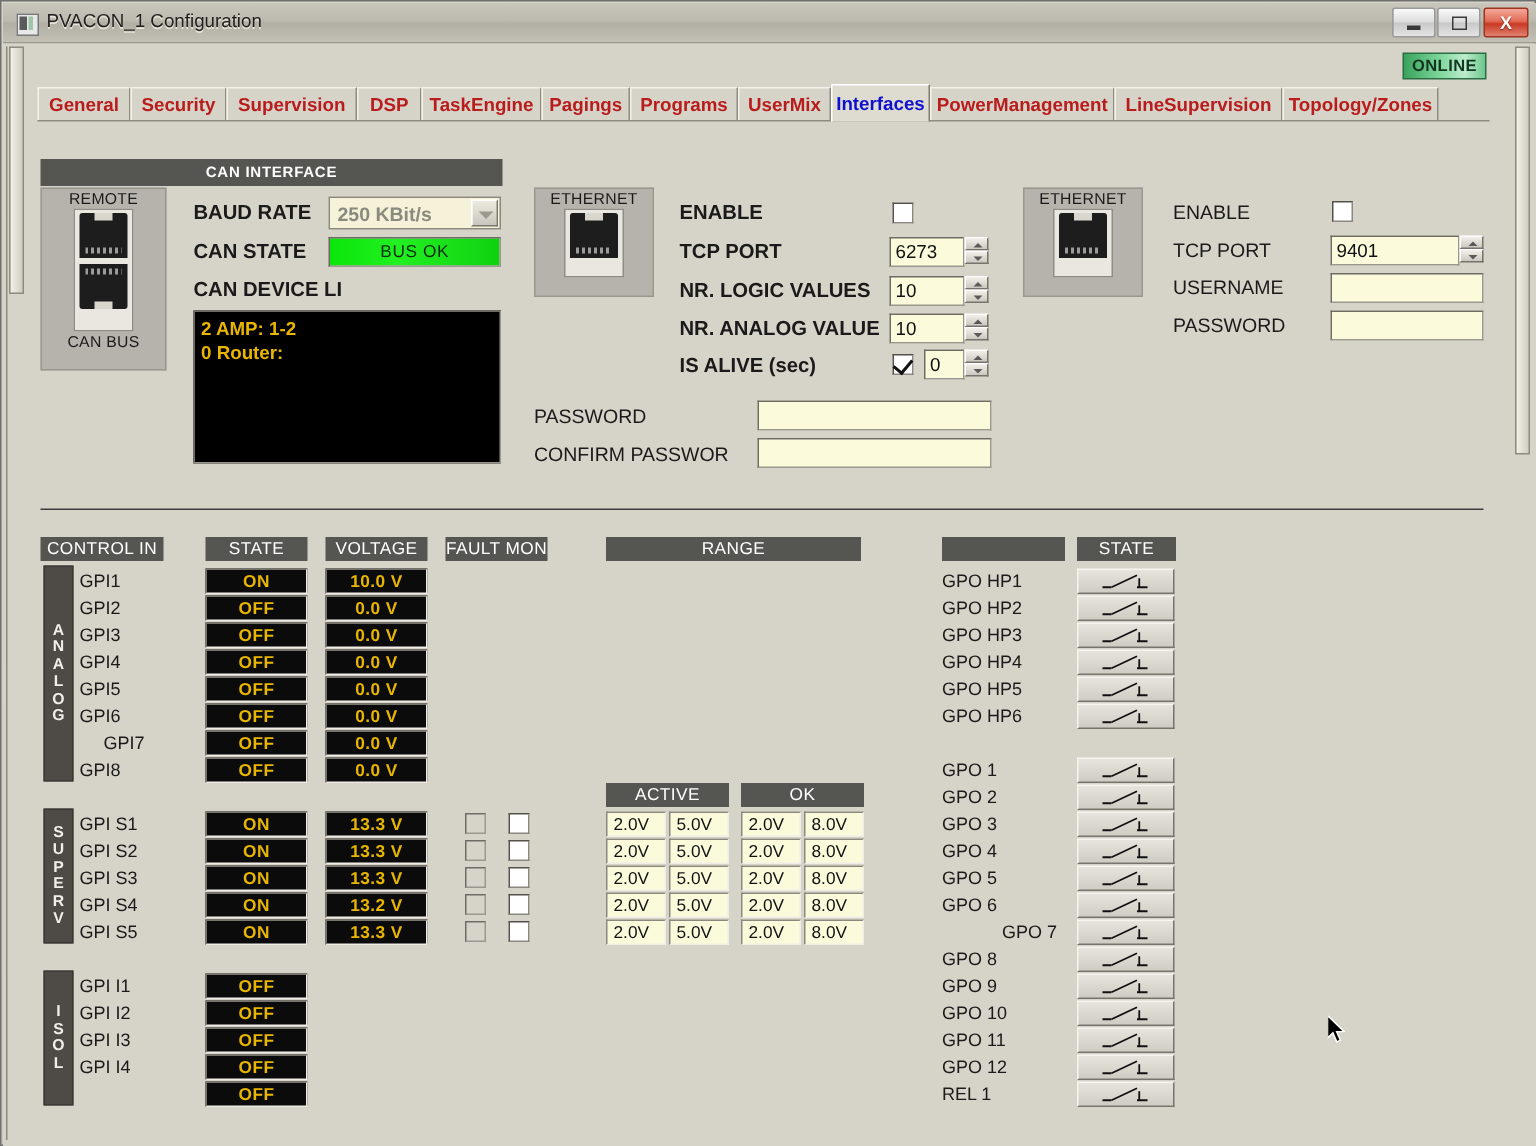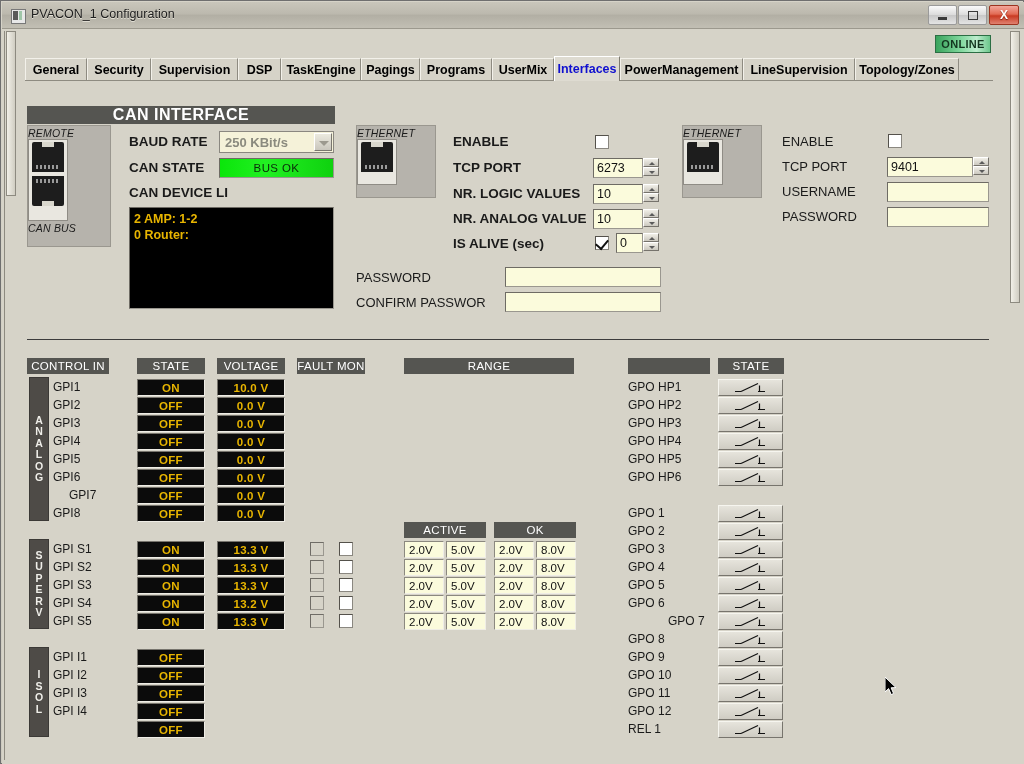--- a/index.html
+++ b/index.html
@@ -88,43 +88,43 @@
   
   #tabstrip{
     position:absolute;left:24px;top:57px;width:968px;height:22px;
   }
   #tabline{
     position:absolute;left:24px;top:79px;width:968px;height:1px;background:#8e8b81;
   }
   .tab{
     position:absolute;top:0;height:22px;box-sizing:border-box;
     padding:0 7px;display:flex;align-items:center;justify-content:center;
-    font-size:12.5px;font-weight:bold;color:#000000;
+    font-size:12.5px;font-weight:bold;color:#b91c1c;
     background:#d6d3c8;
     border-left:1px solid #f3f1ea;border-right:1px solid #8e8b81;
     border-top:1px solid #f3f1ea;
     cursor:default;white-space:nowrap;
   }
   .tab.sel{
     color:#1010cf;background:#dedbd1;top:-2px;height:25px;
     border-left:1px solid #fff;border-top:1px solid #fff;border-right:1px solid #7d7a70;
     z-index:5;
   }
 
   
   .panel{position:absolute;}
   .phead{
     height:18px;background:#555551;color:#fff;
     display:flex;align-items:center;justify-content:center;
-    font-size:16px;font-weight:bold;letter-spacing:.5px;
+    font-size:10px;font-weight:bold;letter-spacing:.5px;
     box-sizing:border-box;
   }
   .conbox{
     position:absolute;background:#b6b3ac;border:1px solid #9a978f;box-sizing:border-box;
-    display:flex;flex-direction:column;align-items:flex-start;font-style:italic;
+    display:flex;flex-direction:column;align-items:center;
   }
   .conlbl{font-size:10.5px;color:#1a1a1a;margin:1px 0 0 0;letter-spacing:.2px;}
   .rj{
     width:40px;background:#e9e7e0;border:1px solid #8f8c85;box-sizing:border-box;
     display:flex;flex-direction:column;align-items:center;padding:2px 0;
   }
   .jack{
     width:32px;height:30px;background:#1d1d1d;position:relative;
     border-radius:2px 2px 0 0;margin:0 auto;
   }

